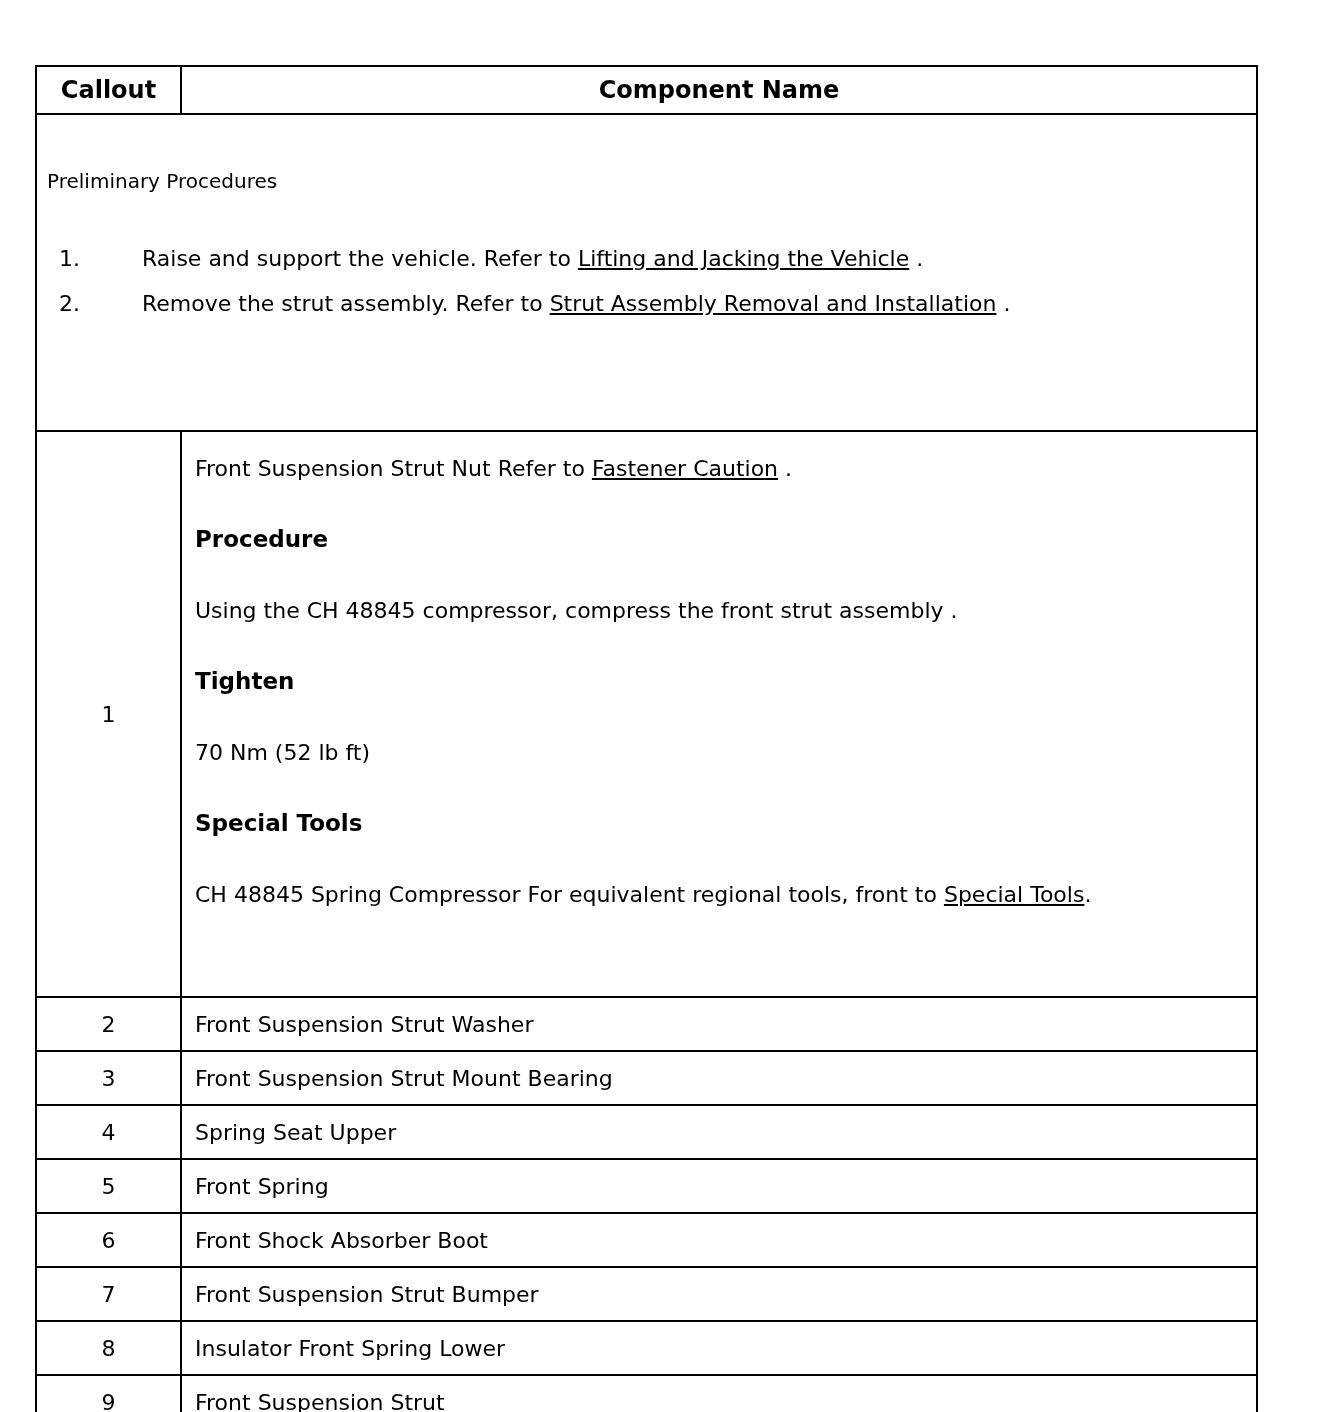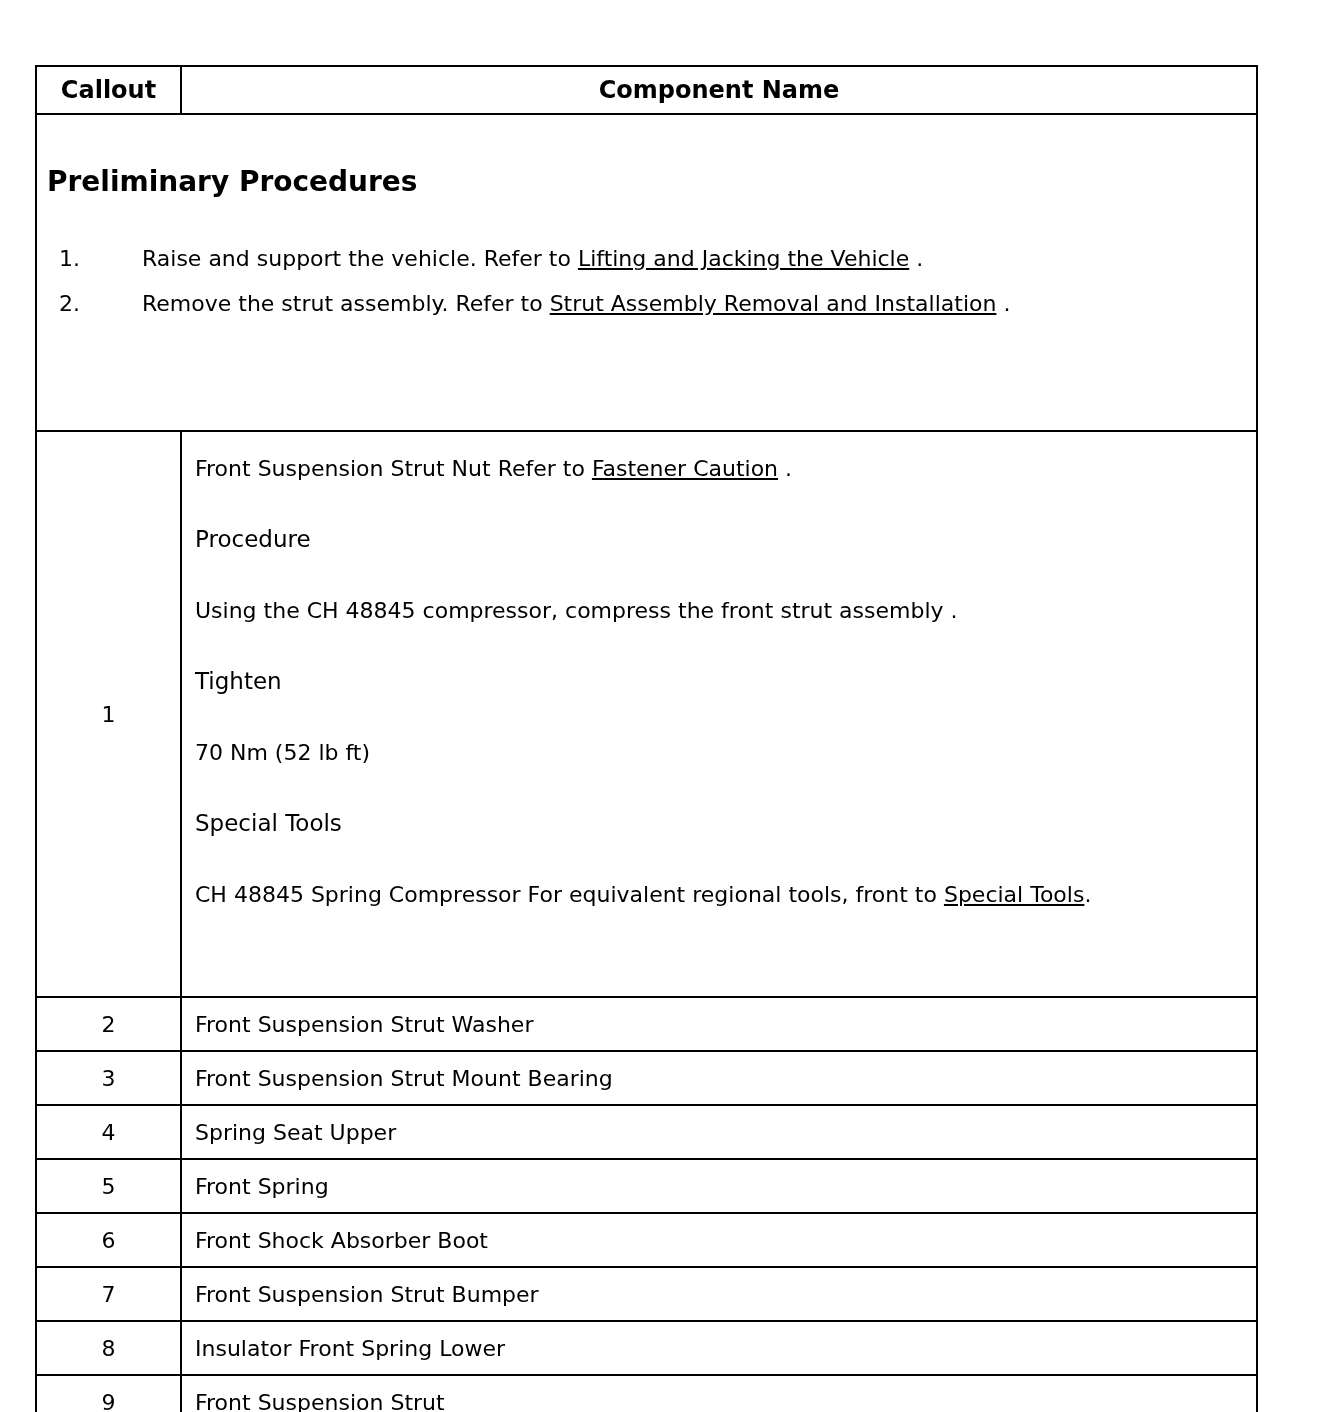--- a/index.html
+++ b/index.html
@@ -36,22 +36,22 @@
   }
   th.callout-header { text-align: center; }
   th.component-header { text-align: center; }
 
   
   td.preliminary-cell {
     height: 317px;
     padding: 50px 40px 20px 10px;
   }
   .preliminary-title {
-    font-weight: bold;
-    font-size: 28px;
+    font-weight: normal;
+    font-size: 20px;
     margin: 0 0 44px 0;
   }
   .step {
     display: flex;
     margin: 0 0 12px 0;
   }
   .step-num {
     flex: 0 0 95px;
     padding-left: 12px;
   }
@@ -65,21 +65,21 @@
     vertical-align: middle;
     text-align: center;
   }
   td.detail-cell {
     height: 566px;
     padding: 20px 45px 10px 13px;
   }
   .detail-cell p { margin: 0 0 38px 0; }
   .detail-cell p:last-child { margin-bottom: 0; }
   .block-heading {
-    font-weight: normal;
+    font-weight: bold;
     font-size: 23px;
   }
 
   
   tr.simple-row td { height: 54px; vertical-align: middle; }
   td.callout-cell {
     text-align: center;
   }
   td.component-cell {
     padding-left: 13px;

